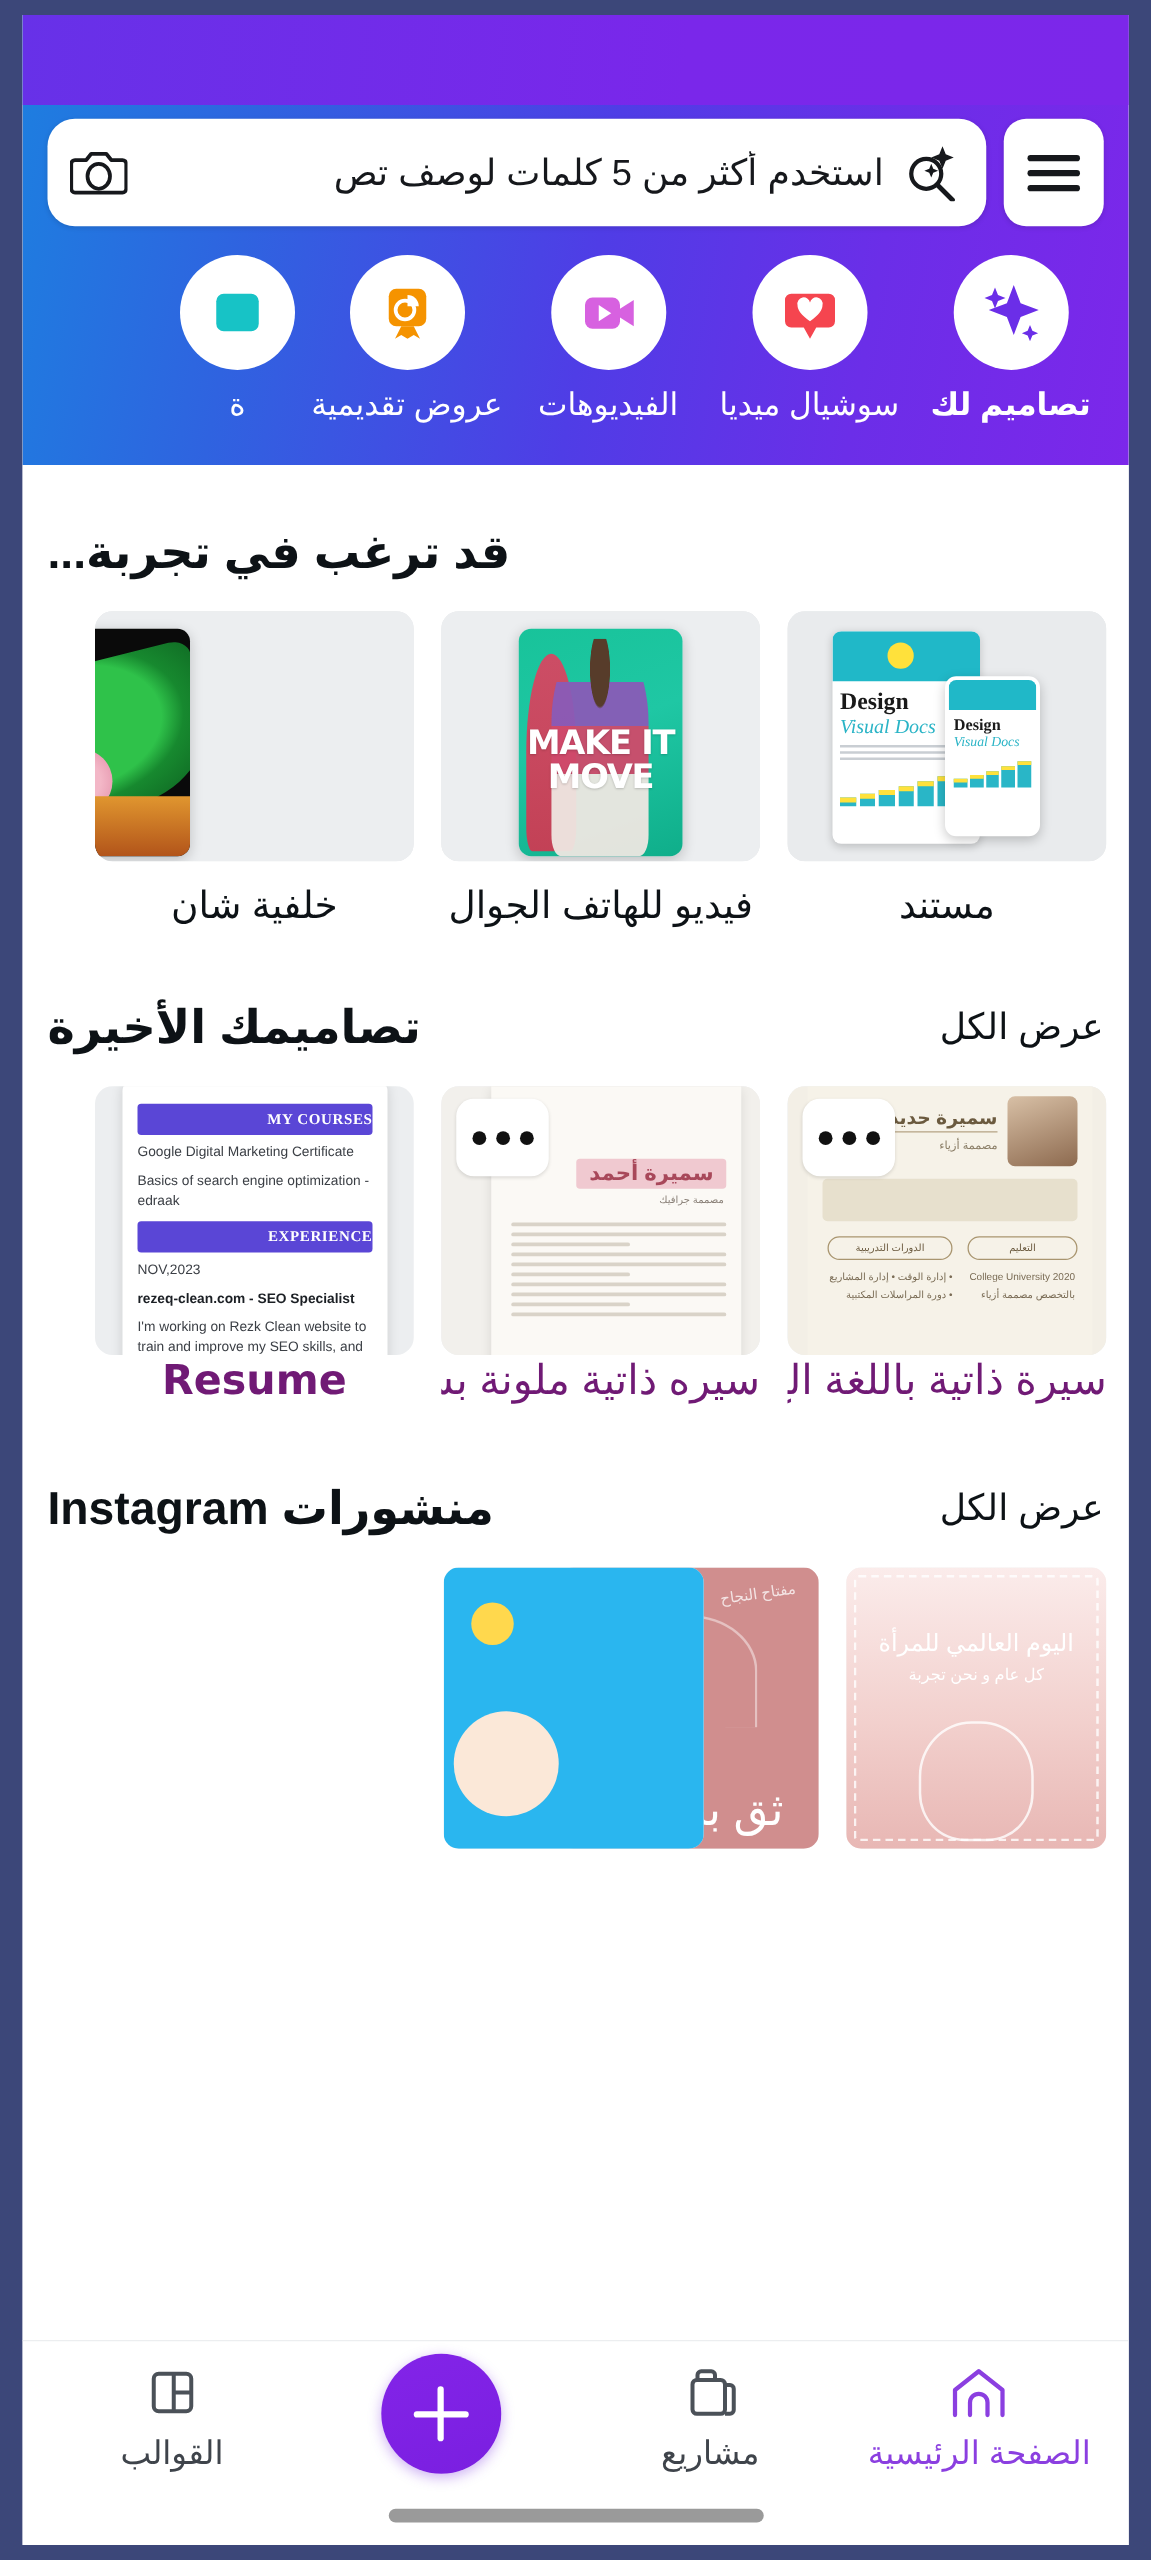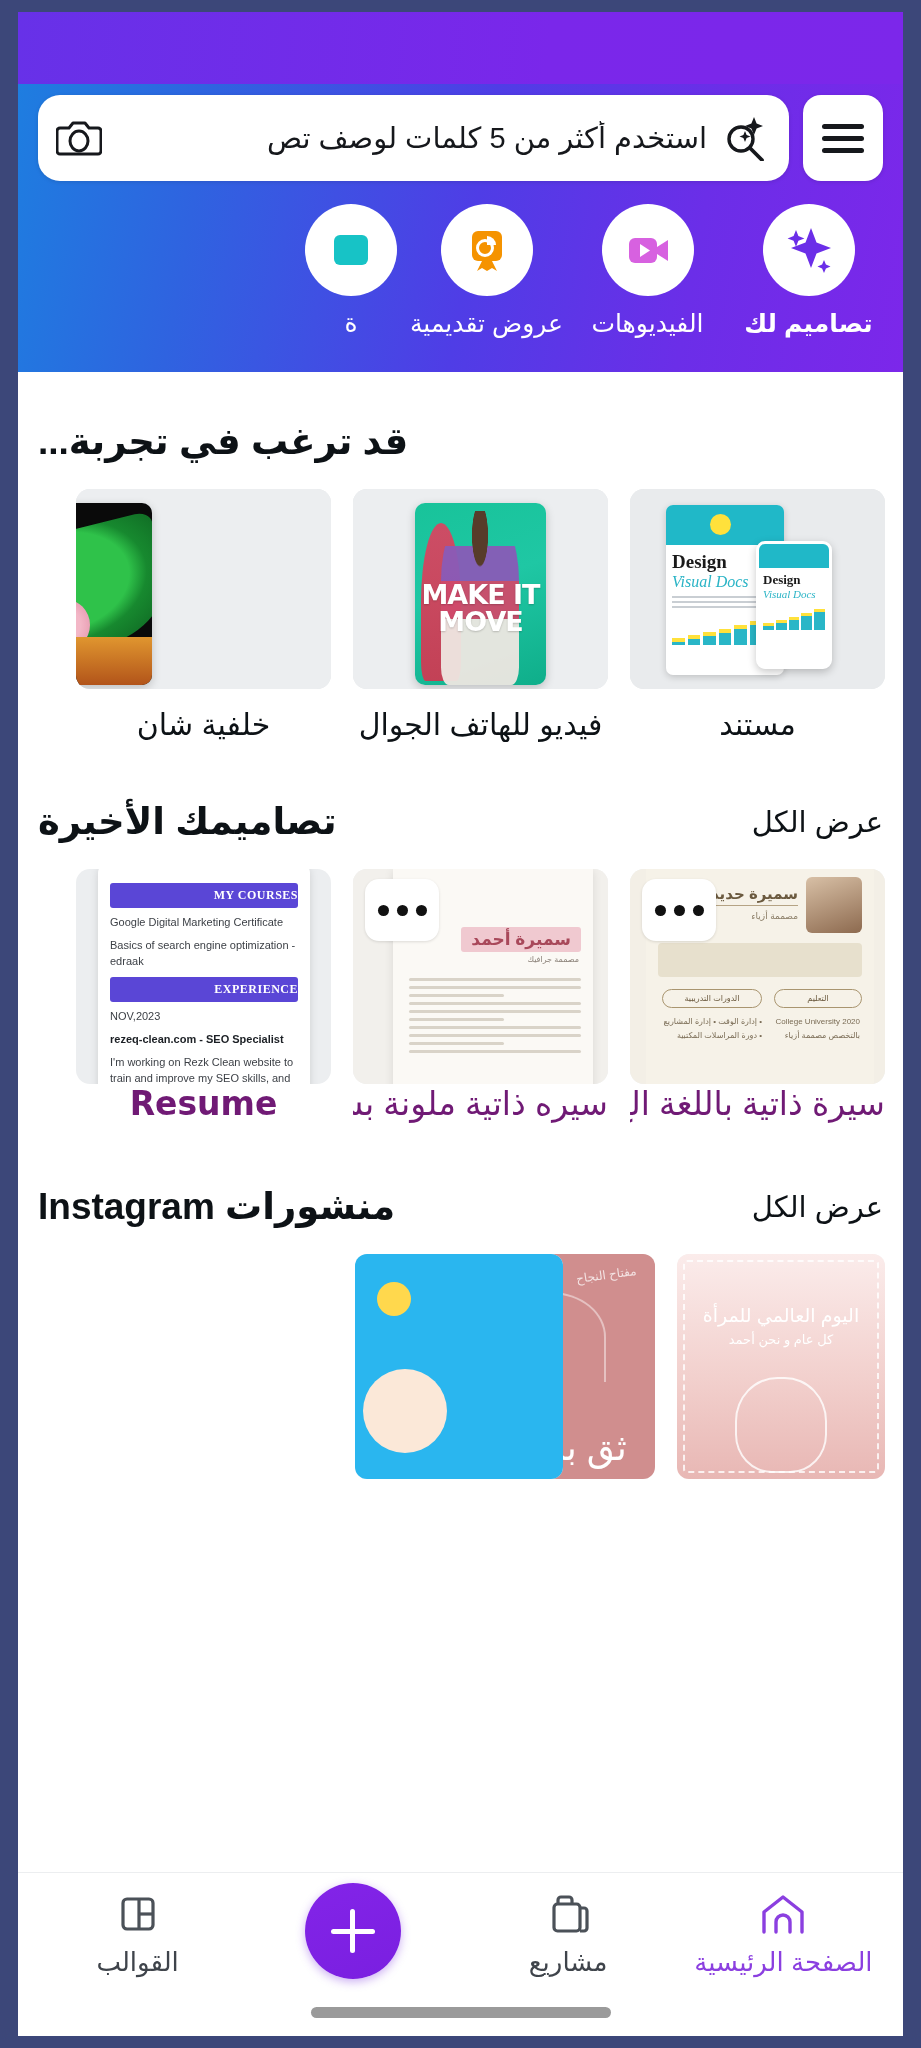--- a/index.html
+++ b/index.html
@@ -364,20 +364,29 @@
             <svg width="52" height="52" viewBox="0 0 52 52">
               <path d="M28 4 l5.5 14.5 L48 24 l-14.5 5.5 L28 44 l-5.5 -14.5 L8 24 l14.5 -5.5 z" fill="#6b2ee8"></path>
               <path d="M13 6 l2.4 6 6 2.4 -6 2.4 -2.4 6 -2.4 -6 -6 -2.4 6 -2.4 z" fill="#6b2ee8"></path>
               <path d="M41 36 l1.9 4.6 4.6 1.9 -4.6 1.9 -1.9 4.6 -1.9 -4.6 -4.6 -1.9 4.6 -1.9 z" fill="#6b2ee8"></path>
             </svg>
           </div>
           <div class="clabel">تصاميم لك</div>
           <div class="cat-caret" style="left:50%;transform:translateX(-50%);top:168px;"></div>
         </div>
 
+        <div class="cat">
+          <div class="bubble">
+            <svg width="50" height="50" viewBox="0 0 50 50">
+              <path d="M10 10 h30 a5 5 0 0 1 5 5 v17 a5 5 0 0 1 -5 5 h-10 l-5 9 -5 -9 h-10 a5 5 0 0 1 -5 -5 v-17 a5 5 0 0 1 5 -5 z" fill="#f5454f"></path>
+              <path d="M25 32 c-7 -5 -10 -9 -10 -13 a5 5 0 0 1 10 -2 a5 5 0 0 1 10 2 c0 4 -3 8 -10 13 z" fill="#fff"></path>
+            </svg>
+          </div>
+          <div class="clabel">سوشيال ميديا</div>
+        </div>
 
         <div class="cat">
           <div class="bubble">
             <svg width="50" height="50" viewBox="0 0 50 50">
               <rect x="6" y="13" width="28" height="25" rx="6" fill="#d761e0"></rect>
               <path d="M34 22 l11 -7 v21 l-11 -7 z" fill="#d761e0"></path>
               <path d="M17 19 l10 6.5 -10 6.5 z" fill="#fff"></path>
             </svg>
           </div>
           <div class="clabel">الفيديوهات</div>
@@ -570,21 +579,21 @@
       </div>
 
       <div class="rail" style="margin-top:26px;">
 
 
         <div class="ig-card">
           <div class="ig-thumb">
             <div class="ig-b">
               <div class="dash"></div>
               <div class="h1">اليوم العالمي للمرأة</div>
-              <div class="h2">كل عام و نحن أحمد</div>
+              <div class="h2">كل عام و نحن تجربة</div>
               <div class="face"></div>
             </div>
           </div>
         </div>
 
         <div class="ig-card">
           <div class="ig-thumb">
             <div class="ig-a">
               <div class="top-scr">مفتاح النجاح</div>
               <div class="hands"></div>

